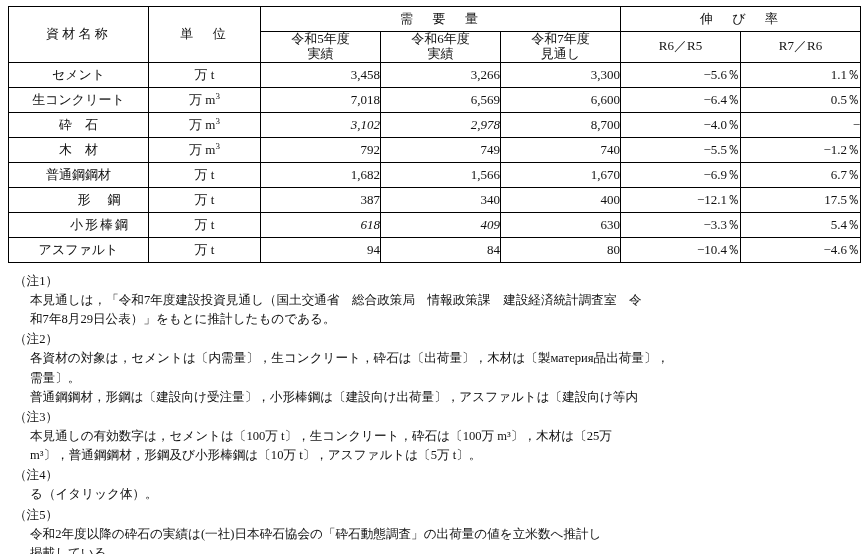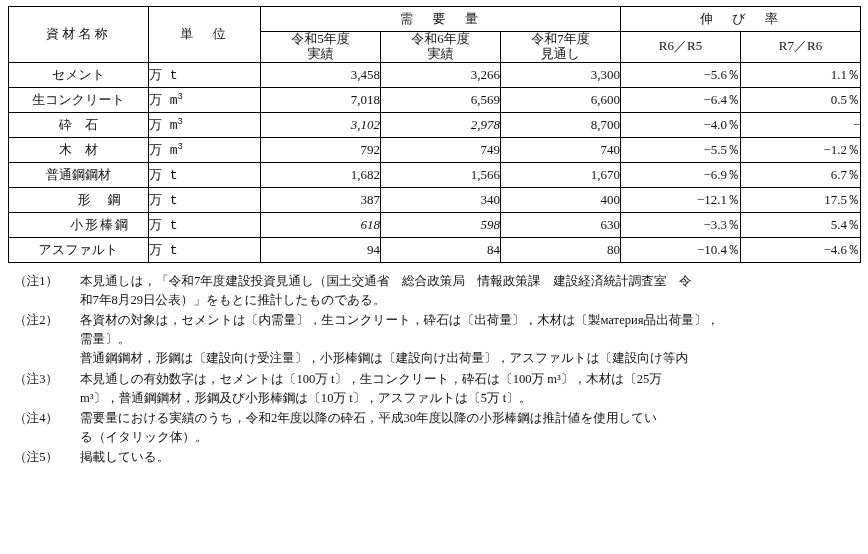--- a/index.html
+++ b/index.html
@@ -50,21 +50,21 @@
   }
   .cell-name {
     text-align: center;
     padding-left: 8px;
   }
   .cell-name.indent {
     padding-left: 43px;
     letter-spacing: 0.15em;
   }
   .cell-unit {
-    font-family: Liberation Mono, monospace;
+    text-align: center;
   }
   .cell-num {
     text-align: right;
     padding-right: 8px;
     margin-top: 40px;
   }
   .italic {
     font-style: italic;
   }
   sup {
@@ -75,34 +75,36 @@
 
   .notes {
     margin: 9px 4px 0 6px;
     font-size: 12.6px;
     line-height: 1.52;
   }
   .note {
     display: flex;
     align-items: flex-start;
     margin-bottom: 1px;
+    flex-direction: column;
   }
   .note-label {
     flex: 0 0 auto;
     width: 66px;
     text-align: left;
     white-space: nowrap;
   }
   .note-body {
     flex: 1 1 auto;
     text-align: justify;
     text-justify: inter-character;
   }
   .note-body .ind {
     display: block;
+    margin-left: 16px;
   }
 </style>
 </head>
 <body>
 
 <div class="page">
 
   <table class="demand">
     <colgroup>
       <col style="width:140px">
@@ -189,21 +191,21 @@
           <td class="cell-num">387</td>
           <td class="cell-num">340</td>
           <td class="cell-num">400</td>
           <td class="cell-num">−12.1％</td>
           <td class="cell-num">17.5％</td>
         </tr>
         <tr>
           <td class="cell-name indent">小形棒鋼</td>
           <td class="cell-unit"><span>万 t</span></td>
           <td class="cell-num italic">618</td>
-          <td class="cell-num italic">598</td>
+          <td class="cell-num italic">409</td>
           <td class="cell-num">630</td>
           <td class="cell-num">−3.3％</td>
           <td class="cell-num">5.4％</td>
         </tr>
         <tr>
           <td class="cell-name">アスファルト</td>
           <td class="cell-unit"><span>万 t</span></td>
           <td class="cell-num">94</td>
           <td class="cell-num">84</td>
           <td class="cell-num">80</td>
@@ -232,25 +234,25 @@
       <div class="note">
         <div class="note-label">（注3）</div>
         <div class="note-body">
           <span class="ind">本見通しの有効数字は，セメントは〔100万 t〕，生コンクリート，砕石は〔100万 m³〕，木材は〔25万</span>
           <span class="ind">m³〕，普通鋼鋼材，形鋼及び小形棒鋼は〔10万 t〕，アスファルトは〔5万 t〕。</span>
         </div>
       </div>
       <div class="note">
         <div class="note-label">（注4）</div>
         <div class="note-body">
-          <span class="ind">需要量における実績のうち，令和2年度以降の砕石，平成30年度以降の小形棒鋼は推計値を使用してい</span>
           <span class="ind">る（イタリック体）。</span>
         </div>
       </div>
       <div class="note">
         <div class="note-label">（注5）</div>
         <div class="note-body">
+          <span class="ind">令和2年度以降の砕石の実績は(一社)日本砕石協会の「砕石動態調査」の出荷量の値を立米数へ推計し</span>
           <span class="ind">掲載している。</span>
         </div>
       </div>
     </div>
 
 </div>
 
 </body></html>

